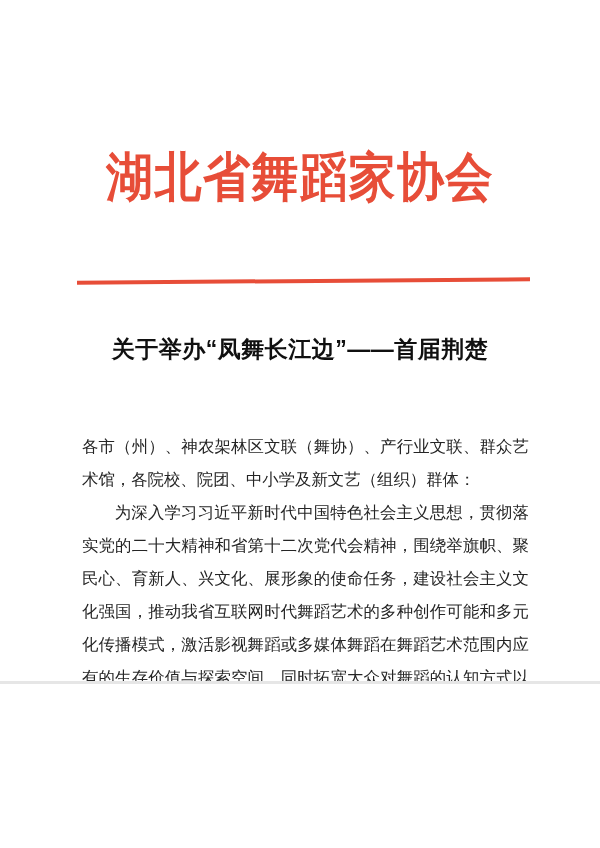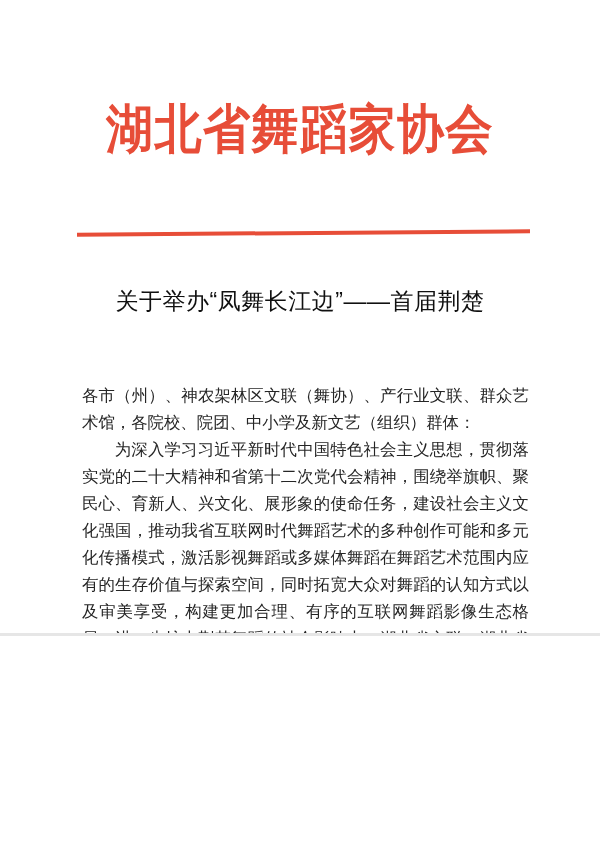--- a/index.html
+++ b/index.html
@@ -5,20 +5,21 @@
   * { margin: 0; padding: 0; box-sizing: border-box; }
   html, body { background: #ffffff; }
   body { width: 600px; height: 848px; font-family: "Liberation Serif", serif; }
 
   .page {
     position: relative;
     width: 600px;
     height: 636px;
     background: #ffffff;
     overflow: hidden;
+    margin-top: 48px;
   }
 
   
   .org-name {
     position: absolute;
     top: 94px;
     left: 0;
     right: 0;
     text-align: center;
     font-family: "Liberation Serif", serif;
@@ -41,37 +42,37 @@
   }
 
   
   .notice-title {
     position: absolute;
     top: 281px;
     left: 0;
     right: 0;
     text-align: center;
     font-family: "Liberation Sans", sans-serif;
-    font-weight: 400;
+    font-weight: 700;
     font-size: 23px;
     line-height: 40px;
     letter-spacing: 0.5px;
     color: #101010;
   }
   .notice-title .title-line { white-space: nowrap; }
 
   
   .body-text {
     position: absolute;
     top: 382px;
     left: 82px;
     width: 447px;
     font-family: "Liberation Serif", serif;
     font-size: 16.4px;
-    line-height: 27px;
+    line-height: 33px;
     color: #252525;
     text-align: justify;
     text-justify: inter-ideograph;
     line-break: strict;
   }
   .body-text p { margin: 0; }
   .body-text p.indent { text-indent: 2em; }
 
   
   .page-edge-bottom {

